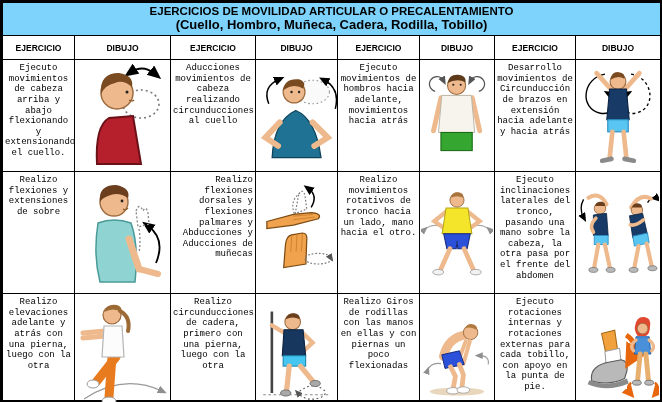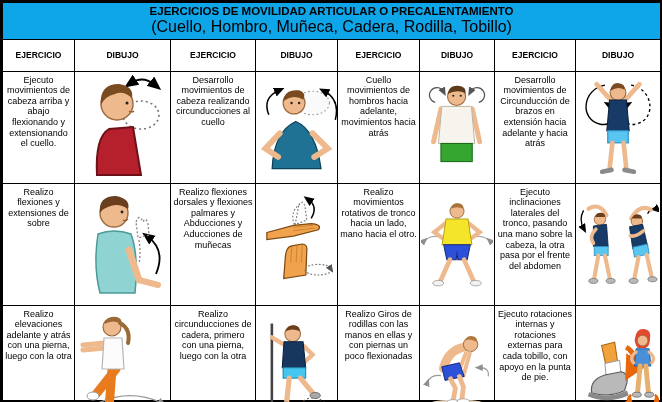--- a/index.html
+++ b/index.html
@@ -1,25 +1,25 @@
 <!DOCTYPE html>
 <html><head>
 <meta charset="utf-8">
 <style>
   html,body{margin:0;padding:0;background:#ffffff;}
   body{width:662px;height:402px;font-family:"Liberation Sans",sans-serif;-webkit-font-smoothing:antialiased;}
   .sheet{width:658px;height:398px;border:2px solid #000;}
   table{border-collapse:collapse;table-layout:fixed;width:658px;height:398px;}
   td,th{border:1px solid #000;padding:1px 2px;vertical-align:top;text-align:center;overflow:hidden;}
-  .title-cell{background:#0ea5e9;padding:2px 4px;vertical-align:middle;}
+  .title-cell{background:#7dd3fc;padding:2px 4px;vertical-align:middle;}
   .title-line{font-weight:bold;font-size:11.5px;line-height:1.15;color:#000;}
-  .subtitle-line{font-weight:normal;font-size:16px;line-height:1.15;color:#000;}
+  .subtitle-line{font-weight:bold;font-size:13px;line-height:1.15;color:#000;}
   th.colhead{font-size:8.5px;font-weight:bold;background:#ffffff;vertical-align:middle;padding:1px;}
-  td.ex{font-size:9px;line-height:1.18;padding-top:3px;}
-  td.ex.left{text-align:center;margin-top:40px;}
+  td.ex{font-size:9px;line-height:1.18;padding-top:3px;font-family:Liberation Mono, monospace;}
+  td.ex.left{text-align:right;margin-top:40px;}
   td.draw{vertical-align:middle;text-align:center;padding:0;}
   td.draw svg{display:block;margin:0 auto;max-width:100%;}
 </style>
 </head>
 <body>
 
 <svg width="0" height="0" style="position:absolute">
   <defs>
     <marker id="mb" markerWidth="7" markerHeight="7" refX="3" refY="3" orient="auto">
         <path d="M0,0 L7,3 L0,6 Z" fill="#000"></path>
@@ -51,21 +51,21 @@
         <col style="width:81px">
         <col style="width:85px">
   </colgroup>
   <tbody>
         <tr style="height:27px">
     <td class="title-cell" colspan="8">
       <div class="title-line">EJERCICIOS DE MOVILIDAD ARTICULAR O PRECALENTAMIENTO</div>
       <div class="subtitle-line">(Cuello, Hombro, Muñeca, Cadera, Rodilla, Tobillo)</div>
     </td>
   </tr>
-  <tr style="height:32px">
+  <tr style="height:24px">
     <th class="colhead">EJERCICIO</th>
     <th class="colhead">DIBUJO</th>
     <th class="colhead">EJERCICIO</th>
     <th class="colhead">DIBUJO</th>
     <th class="colhead">EJERCICIO</th>
     <th class="colhead">DIBUJO</th>
     <th class="colhead">EJERCICIO</th>
     <th class="colhead">DIBUJO</th>
   </tr>
 
@@ -75,36 +75,36 @@
       <svg width="92" height="104" viewBox="0 0 92 104">
         <path d="M54,8 Q66,0 78,10" fill="none" stroke="#000" stroke-width="2" marker-start="url(#mbr)" marker-end="url(#mb)"></path>
         <ellipse cx="64" cy="40" rx="18" ry="14" fill="none" stroke="#777" stroke-width="1.6" stroke-dasharray="2 3"></ellipse>
         <path d="M20,100 Q18,62 32,54 L56,52 L64,100 Z" fill="#b5202c" stroke="#6d1118" stroke-width="2"></path>
         <circle cx="40" cy="29" r="16" fill="#eeb98c" stroke="#9c6b3f" stroke-width="1.5"></circle>
         <path d="M24,30 Q22,9 42,9 Q57,11 55,23 Q46,15 38,19 Q28,21 24,30 Z" fill="#7a4a21"></path>
         <circle cx="50" cy="28" r="1.5" fill="#222"></circle>
         <path d="M52,36 q3,2 5,0" fill="none" stroke="#8a5a2a" stroke-width="1.2"></path>
       </svg>
     </td>
-    <td class="ex">Desarrollo movimientos de cabeza realizando circunducciones al cuello</td>
+    <td class="ex">Aducciones movimientos de cabeza realizando circunducciones al cuello</td>
     <td class="draw">
       <svg width="80" height="104" viewBox="0 0 95 105">
         <ellipse cx="66" cy="24" rx="20" ry="14" fill="#fafafa" stroke="#999" stroke-width="1.3" stroke-dasharray="2 3"></ellipse>
         <path d="M14,38 Q6,18 26,9" fill="none" stroke="#000" stroke-width="1.8" marker-end="url(#mb)"></path>
         <path d="M93,44 Q99,20 80,10" fill="none" stroke="#000" stroke-width="1.8" marker-end="url(#mb)"></path>
         <path d="M18,102 Q20,58 46,46 Q70,56 76,102 Z" fill="#1f7294" stroke="#0e4258" stroke-width="1.5"></path>
         <path d="M27,60 L10,78 L25,88" fill="none" stroke="#eeb98c" stroke-width="7" stroke-linecap="round"></path>
         <path d="M66,60 L84,78 L68,88" fill="none" stroke="#eeb98c" stroke-width="7" stroke-linecap="round"></path>
         <circle cx="44" cy="24" r="13" fill="#eeb98c" stroke="#9c6b3f" stroke-width="1.4"></circle>
         <path d="M31,22 Q33,7 50,9 Q59,12 55,20 Q44,13 31,22 Z" fill="#7a4a21"></path>
         <circle cx="41" cy="24" r="1.4" fill="#222"></circle>
               <circle cx="50" cy="24" r="1.4" fill="#222"></circle>
       </svg>
     </td>
-    <td class="ex">Cuello movimientos de hombros hacia adelante, movimientos hacia atrás</td>
+    <td class="ex">Ejecuto movimientos de hombros hacia adelante, movimientos hacia atrás</td>
     <td class="draw">
       <svg width="70" height="106" viewBox="0 0 85 108">
         <path d="M16,24 a9,9 0 1 1 10,-13" fill="none" stroke="#555" stroke-width="1.5" marker-end="url(#md)"></path>
         <path d="M69,24 a9,9 0 1 0 -10,-13" fill="none" stroke="#555" stroke-width="1.5" marker-end="url(#md)"></path>
         <circle cx="42" cy="17" r="11" fill="#eeb98c" stroke="#9c6b3f" stroke-width="1.3"></circle>
         <path d="M31,14 Q33,3 44,4 Q54,5 53,13 Q42,8 31,14 Z" fill="#5d3a1a"></path>
         <circle cx="38" cy="16" r="1.3" fill="#222"></circle>
               <circle cx="47" cy="16" r="1.3" fill="#222"></circle>
         <path d="M23,32 L14,72" stroke="#eeb98c" stroke-width="6" stroke-linecap="round"></path>
         <path d="M61,32 L70,72" stroke="#eeb98c" stroke-width="6" stroke-linecap="round"></path>

